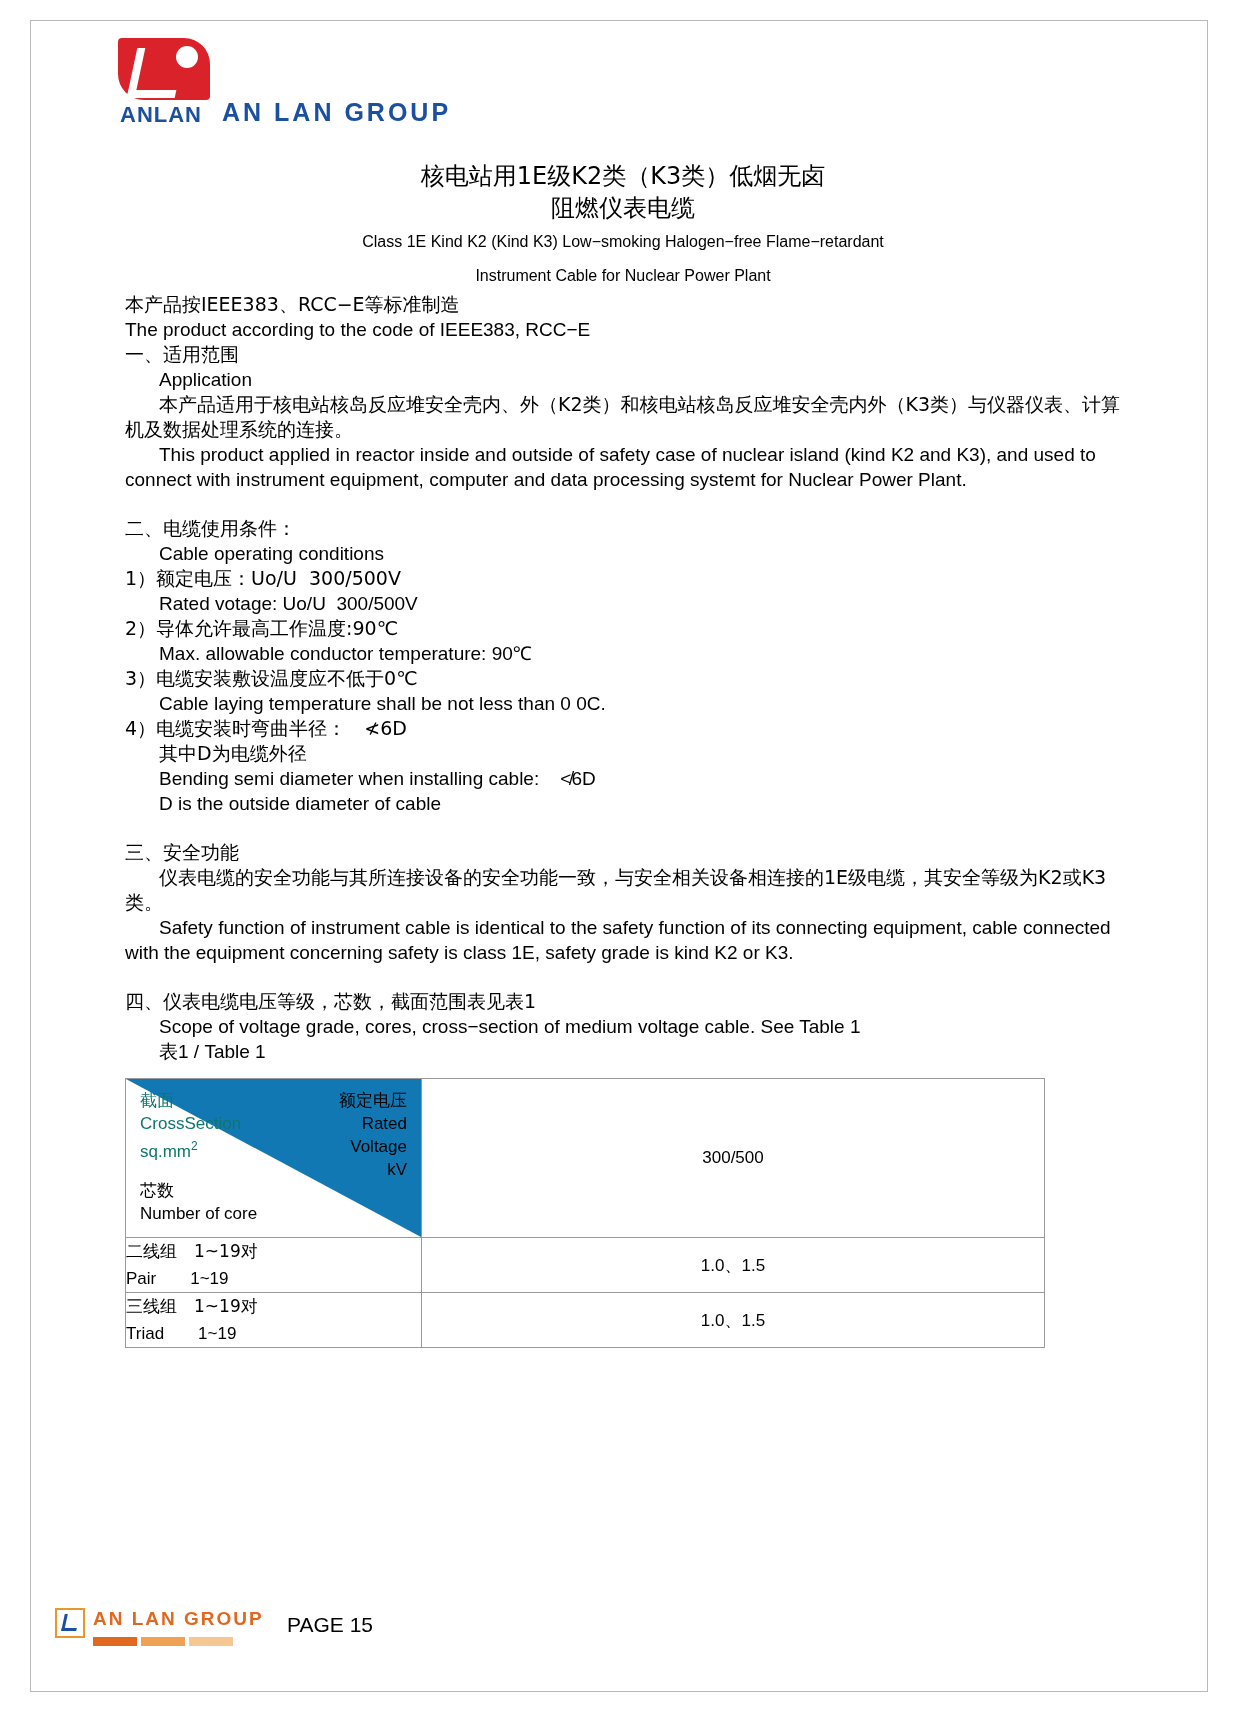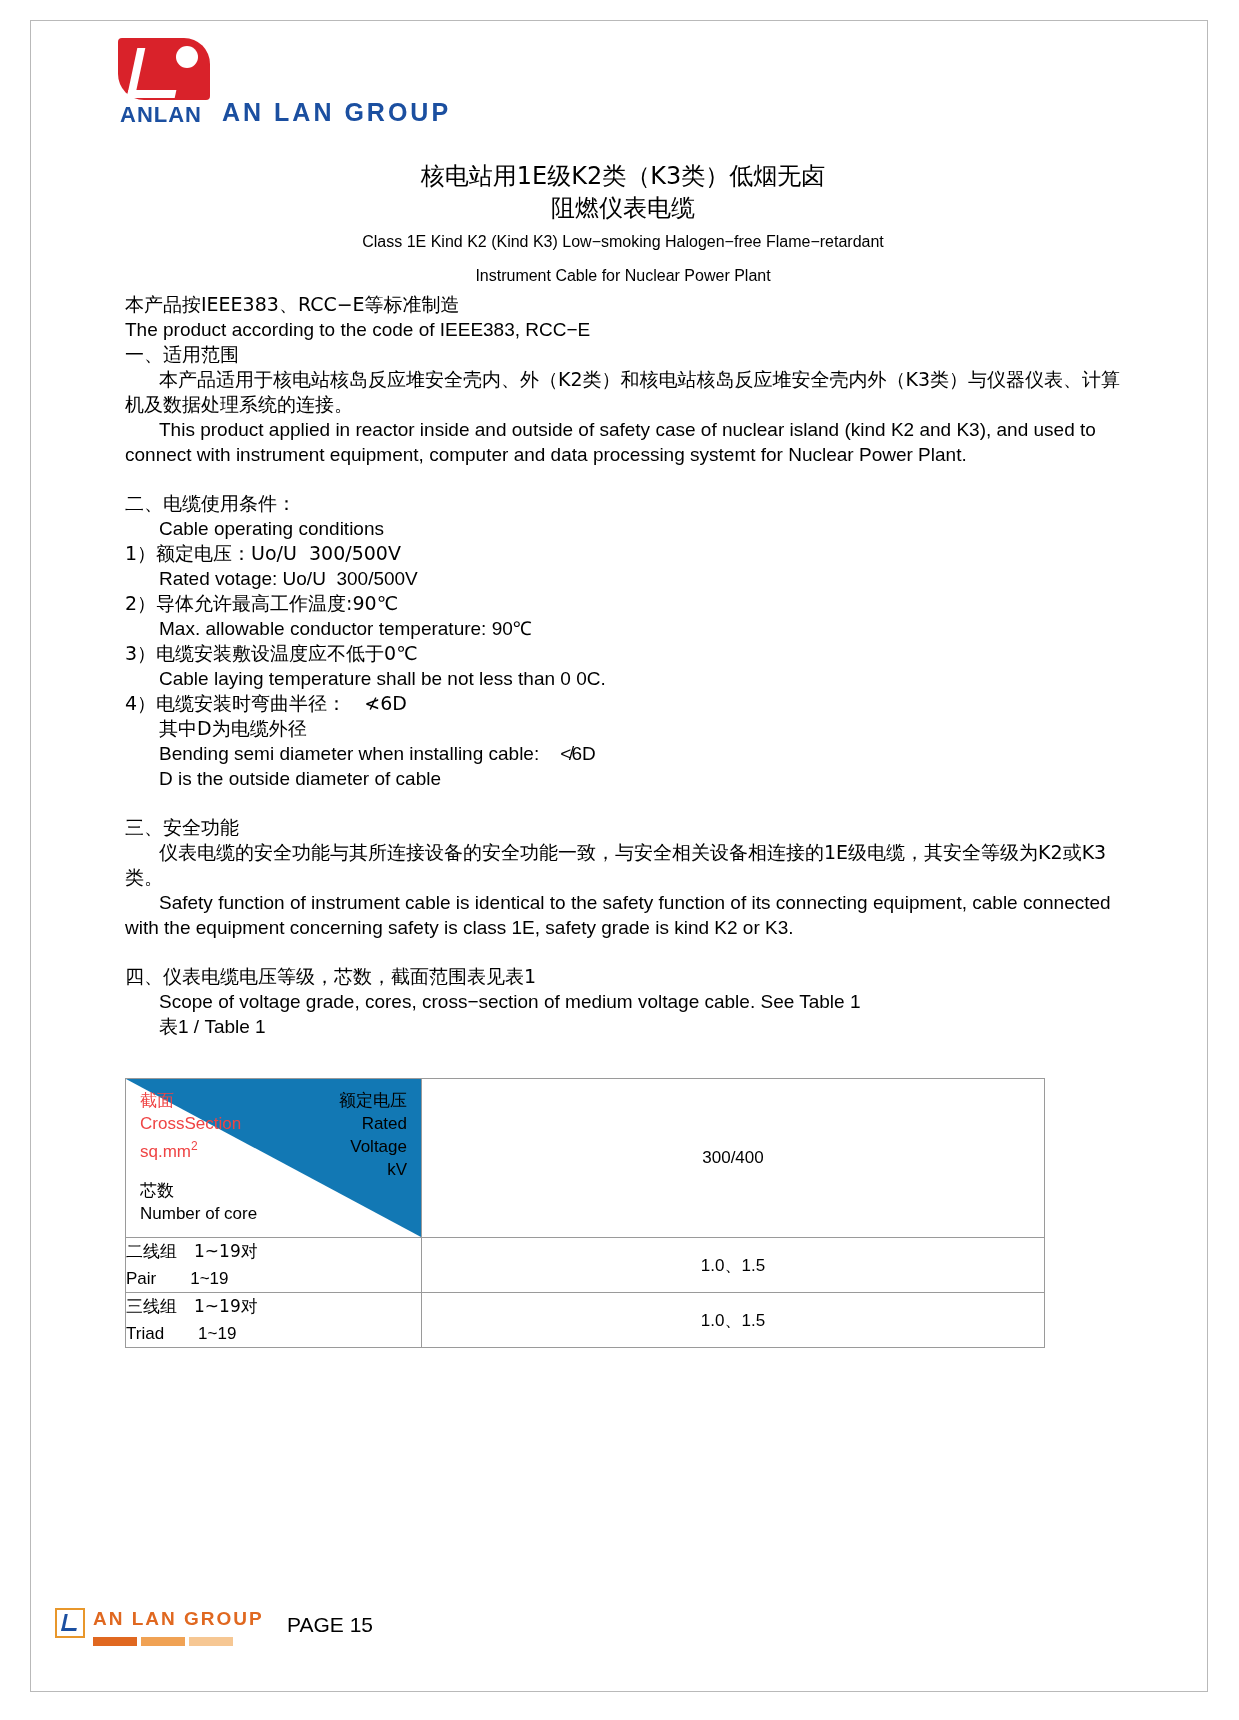--- a/index.html
+++ b/index.html
@@ -172,21 +172,21 @@
     left: 0;
     top: 0;
     width: 295px;
     height: 158px;
   }
   .hdr-top {
     position: absolute;
     left: 14px;
     top: 10px;
     z-index: 2;
-    color: #ef4444;
+    color: #0f766e;
     line-height: 23px;
   }
   .hdr-right {
     position: absolute;
     right: 14px;
     top: 10px;
     z-index: 2;
     text-align: right;
     line-height: 23px;
     color: #000000;
@@ -292,20 +292,21 @@
     <div class="title-cn cn">核电站用1E级K2类（K3类）低烟无卤</div>
     <div class="title-cn cn">阻燃仪表电缆</div>
     <div class="title-en en">Class 1E Kind K2 (Kind K3) Low−smoking Halogen−free Flame−retardant</div>
     <div class="title-en en">Instrument Cable for Nuclear Power Plant</div>
   </div>
 
   <div class="body-area">
     <span class="ln cn">本产品按IEEE383、RCC−E等标准制造</span>
     <span class="ln en">The product according to the code of IEEE383, RCC−E</span>
     <span class="ln cn">一、适用范围</span>
+    <span class="ln en indent2">Application</span>
     <span class="ln cn para">本产品适用于核电站核岛反应堆安全壳内、外（K2类）和核电站核岛反应堆安全壳内外（K3类）与仪器仪表、计算机及数据处理系统的连接。</span>
     <span class="ln en para">This product applied in reactor inside and outside of safety case of nuclear island (kind K2 and K3), and used to connect with instrument equipment, computer and data processing systemt for Nuclear Power Plant.</span>
     <div class="gap"></div>
     <span class="ln cn">二、电缆使用条件：</span>
     <span class="ln en indent2">Cable operating conditions</span>
     <span class="ln cn">1）额定电压：Uo/U  300/500V</span>
     <span class="ln en indent2">Rated votage: Uo/U  300/500V</span>
     <span class="ln cn">2）导体允许最高工作温度:90℃</span>
     <span class="ln en indent2">Max. allowable conductor temperature: 90℃</span>
     <span class="ln cn">3）电缆安装敷设温度应不低于0℃</span>
@@ -341,21 +342,21 @@
             <div class="cn">额定电压</div>
             <div class="en">Rated</div>
             <div class="en">Voltage</div>
             <div class="en">kV</div>
           </div>
           <div class="hdr-bottom">
             <div class="cn">芯数</div>
             <div class="en">Number of core</div>
           </div>
         </td>
-        <td class="val-head en">300/400</td>
+        <td class="val-head en">300/500</td>
       </tr>
       <tr>
         <td class="row-label">
           <div class="cn">二线组　1~19对</div>
           <div class="en">Pair　　1~19</div>
         </td>
         <td class="row-val en">1.0、1.5</td>
       </tr>
       <tr>
         <td class="row-label">

